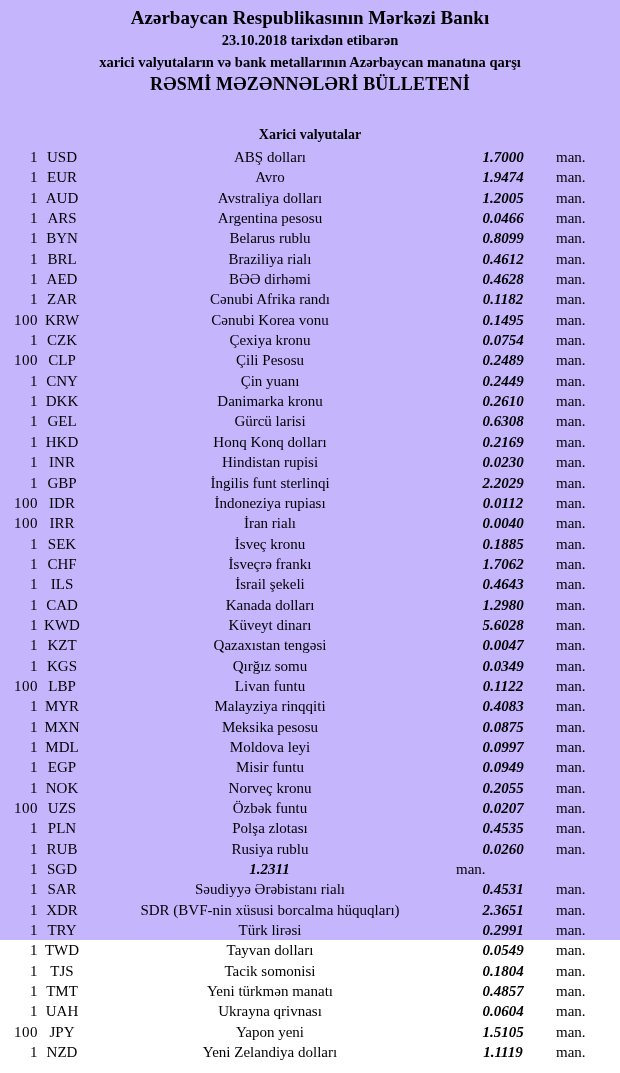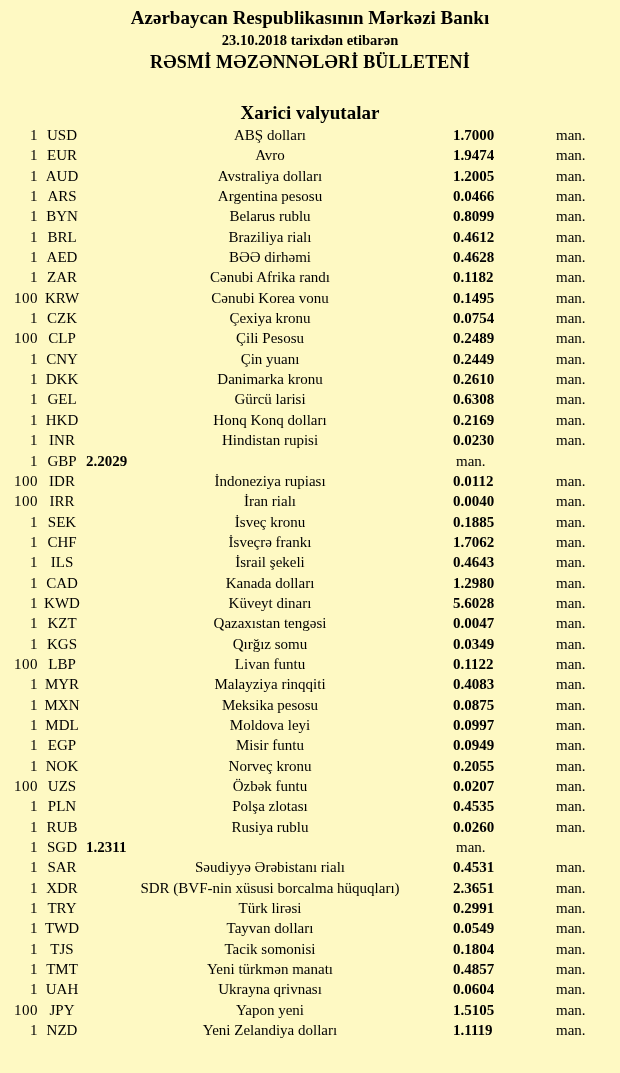--- a/index.html
+++ b/index.html
@@ -7,22 +7,22 @@
     padding: 0;
     background: #ffffff;
     width: 620px;
     height: 1073px;
     overflow: hidden;
     font-family: "Liberation Serif", "DejaVu Serif", serif;
     color: #000000;
   }
   .page {
     width: 620px;
-    height: 1073px;
-    background: #fef9c3;
+    height: 940px;
+    background: #c4b5fd;
     box-sizing: border-box;
   }
   .header { text-align: center; }
   .bank-title {
     padding-top: 6px;
     font-size: 19px;
     font-weight: bold;
     line-height: 24px;
   }
   .date-line {
@@ -39,49 +39,50 @@
   .bulletin-line {
     margin-top: 2px;
     font-size: 18px;
     font-weight: bold;
     line-height: 20px;
     letter-spacing: 0.2px;
   }
   .section-title {
     margin-top: 31px;
     text-align: center;
-    font-size: 19px;
+    font-size: 14px;
     font-weight: bold;
     line-height: 20px;
   }
   .currency-table {
     margin-top: 2px;
   }
   .row {
     display: grid;
     grid-template-columns: 38px 48px 1fr 100px 67px;
     height: 20.35px;
     line-height: 20.35px;
     font-size: 15px;
     white-space: nowrap;
   }
   .cell-qty  { text-align: right; letter-spacing: 0.5px; }
   .cell-code { text-align: center; }
   .cell-name { text-align: center; padding-left: 1px; overflow: hidden; }
-  .cell-rate { text-align: left; font-weight: bold; }
+  .cell-rate { text-align: center; font-weight: bold; font-style: italic; }
   .cell-man  { text-align: left; padding-left: 3px; }
 </style>
 </head>
 <body>
 
 <div class="page">
 
   <div class="header">
     <div class="bank-title">Azərbaycan Respublikasının Mərkəzi Bankı</div>
     <div class="date-line">23.10.2018 tarixdən etibarən</div>
+    <div class="subtitle-line">xarici valyutaların və bank metallarının Azərbaycan manatına qarşı</div>
     <div class="bulletin-line">RƏSMİ MƏZƏNNƏLƏRİ BÜLLETENİ</div>
   </div>
 
   <div class="section-title">Xarici valyutalar</div>
 
   <div class="currency-table">
       <div class="row">
       <span class="cell-qty">1</span>
       <span class="cell-code">USD</span>
       <span class="cell-name">ABŞ dolları</span>
@@ -189,20 +190,21 @@
       <div class="row">
       <span class="cell-qty">1</span>
       <span class="cell-code">INR</span>
       <span class="cell-name">Hindistan rupisi</span>
       <span class="cell-rate">0.0230</span>
       <span class="cell-man">man.</span>
     </div>
       <div class="row">
       <span class="cell-qty">1</span>
       <span class="cell-code">GBP</span>
+      <span class="cell-name">İngilis funt sterlinqi</span>
       <span class="cell-rate">2.2029</span>
       <span class="cell-man">man.</span>
     </div>
       <div class="row">
       <span class="cell-qty">100</span>
       <span class="cell-code">IDR</span>
       <span class="cell-name">İndoneziya rupiası</span>
       <span class="cell-rate">0.0112</span>
       <span class="cell-man">man.</span>
     </div>

